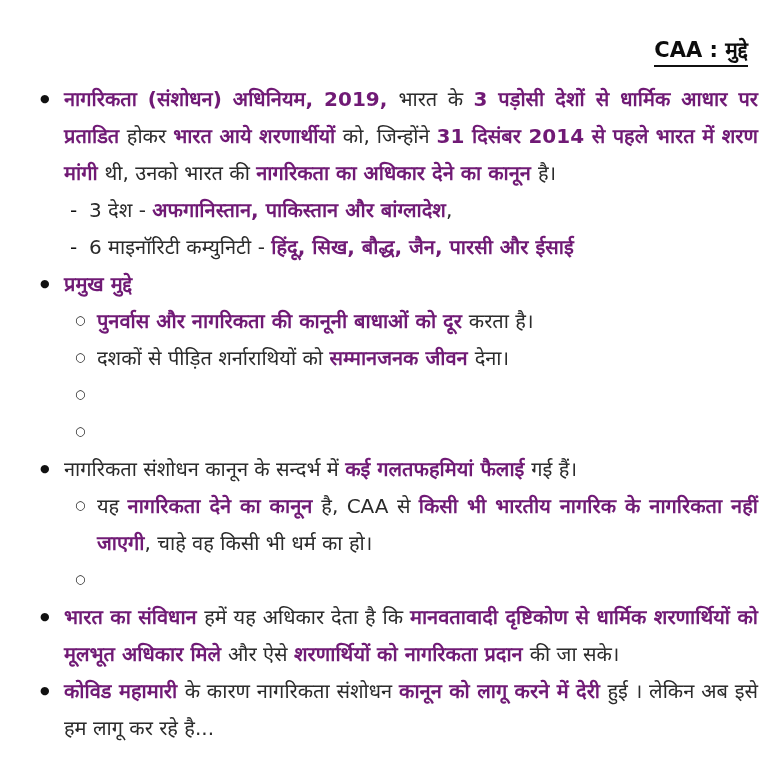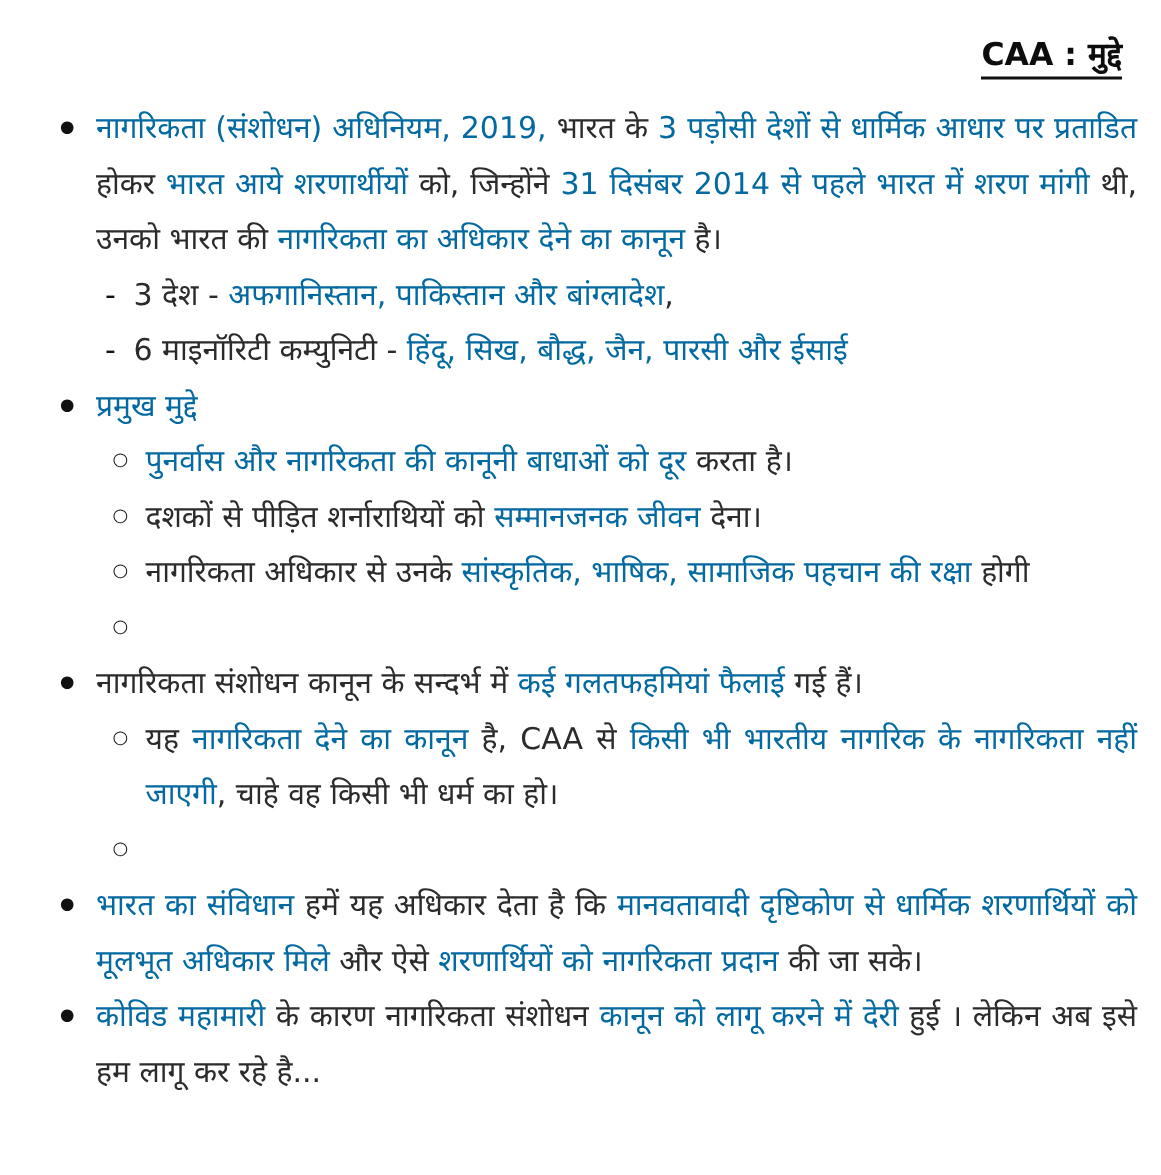--- a/index.html
+++ b/index.html
@@ -8,21 +8,21 @@
     height: 783px;
     background: #ffffff;
     font-family: "DejaVu Sans", "Liberation Sans", sans-serif;
     color: #1c1c1c;
     overflow: hidden;
   }
   .page {
     width: 774px;
     height: 597px;
     box-sizing: border-box;
-    padding: 22px 12px 8px 0;
+    padding: 36px 12px 8px 0;
   }
   .title-row {
     text-align: right;
     padding-right: 14px;
     margin-bottom: 14px;
   }
   .doc-title {
     display: inline-block;
     font-weight: 700;
     font-size: 21px;
@@ -52,21 +52,21 @@
   .li.disc   .marker { width: 24px; font-size: 11px; position: relative; top: -1px; }
   .li.dash   .marker { width: 19px; font-size: 20px; }
   .li.circle .marker { width: 22px; font-size: 12px; position: relative; top: -1px; }
   .li-text {
     flex: 1 1 auto;
     text-align: justify;
     padding-right: 4px;
     color: #2b2b2b;
   }
   .seg { font-weight: 400; }
-  .seg.bold { font-weight: 400; color: #0369a1; }
+  .seg.bold { font-weight: 700; color: #701a75; }
 </style>
 </head>
 <body>
 
 <div class="page">
   <div class="title-row">
     <span class="doc-title">CAA : मुद्दे</span>
   </div>
   <div class="bullet-list">
       <div class="li disc">
@@ -88,21 +88,20 @@
       <div class="li circle">
         <span class="marker">○</span>
         <span class="li-text"><span class="seg bold">पुनर्वास और नागरिकता की कानूनी बाधाओं को दूर </span><span class="seg">करता है।</span></span>
       </div>
       <div class="li circle">
         <span class="marker">○</span>
         <span class="li-text"><span class="seg">दशकों से पीड़ित शर्नाराथियों को </span><span class="seg bold">सम्मानजनक जीवन </span><span class="seg">देना।</span></span>
       </div>
       <div class="li circle">
         <span class="marker">○</span>
-        <span class="li-text"><span class="seg">नागरिकता अधिकार से उनके </span><span class="seg bold">सांस्कृतिक, भाषिक, सामाजिक पहचान की रक्षा </span><span class="seg">होगी</span></span>
       </div>
       <div class="li circle">
         <span class="marker">○</span>
       </div>
       <div class="li disc">
         <span class="marker">●</span>
         <span class="li-text"><span class="seg">नागरिकता संशोधन कानून के सन्दर्भ में </span><span class="seg bold">कई गलतफहमियां फैलाई </span><span class="seg">गई हैं।</span></span>
       </div>
       <div class="li circle">
         <span class="marker">○</span>

